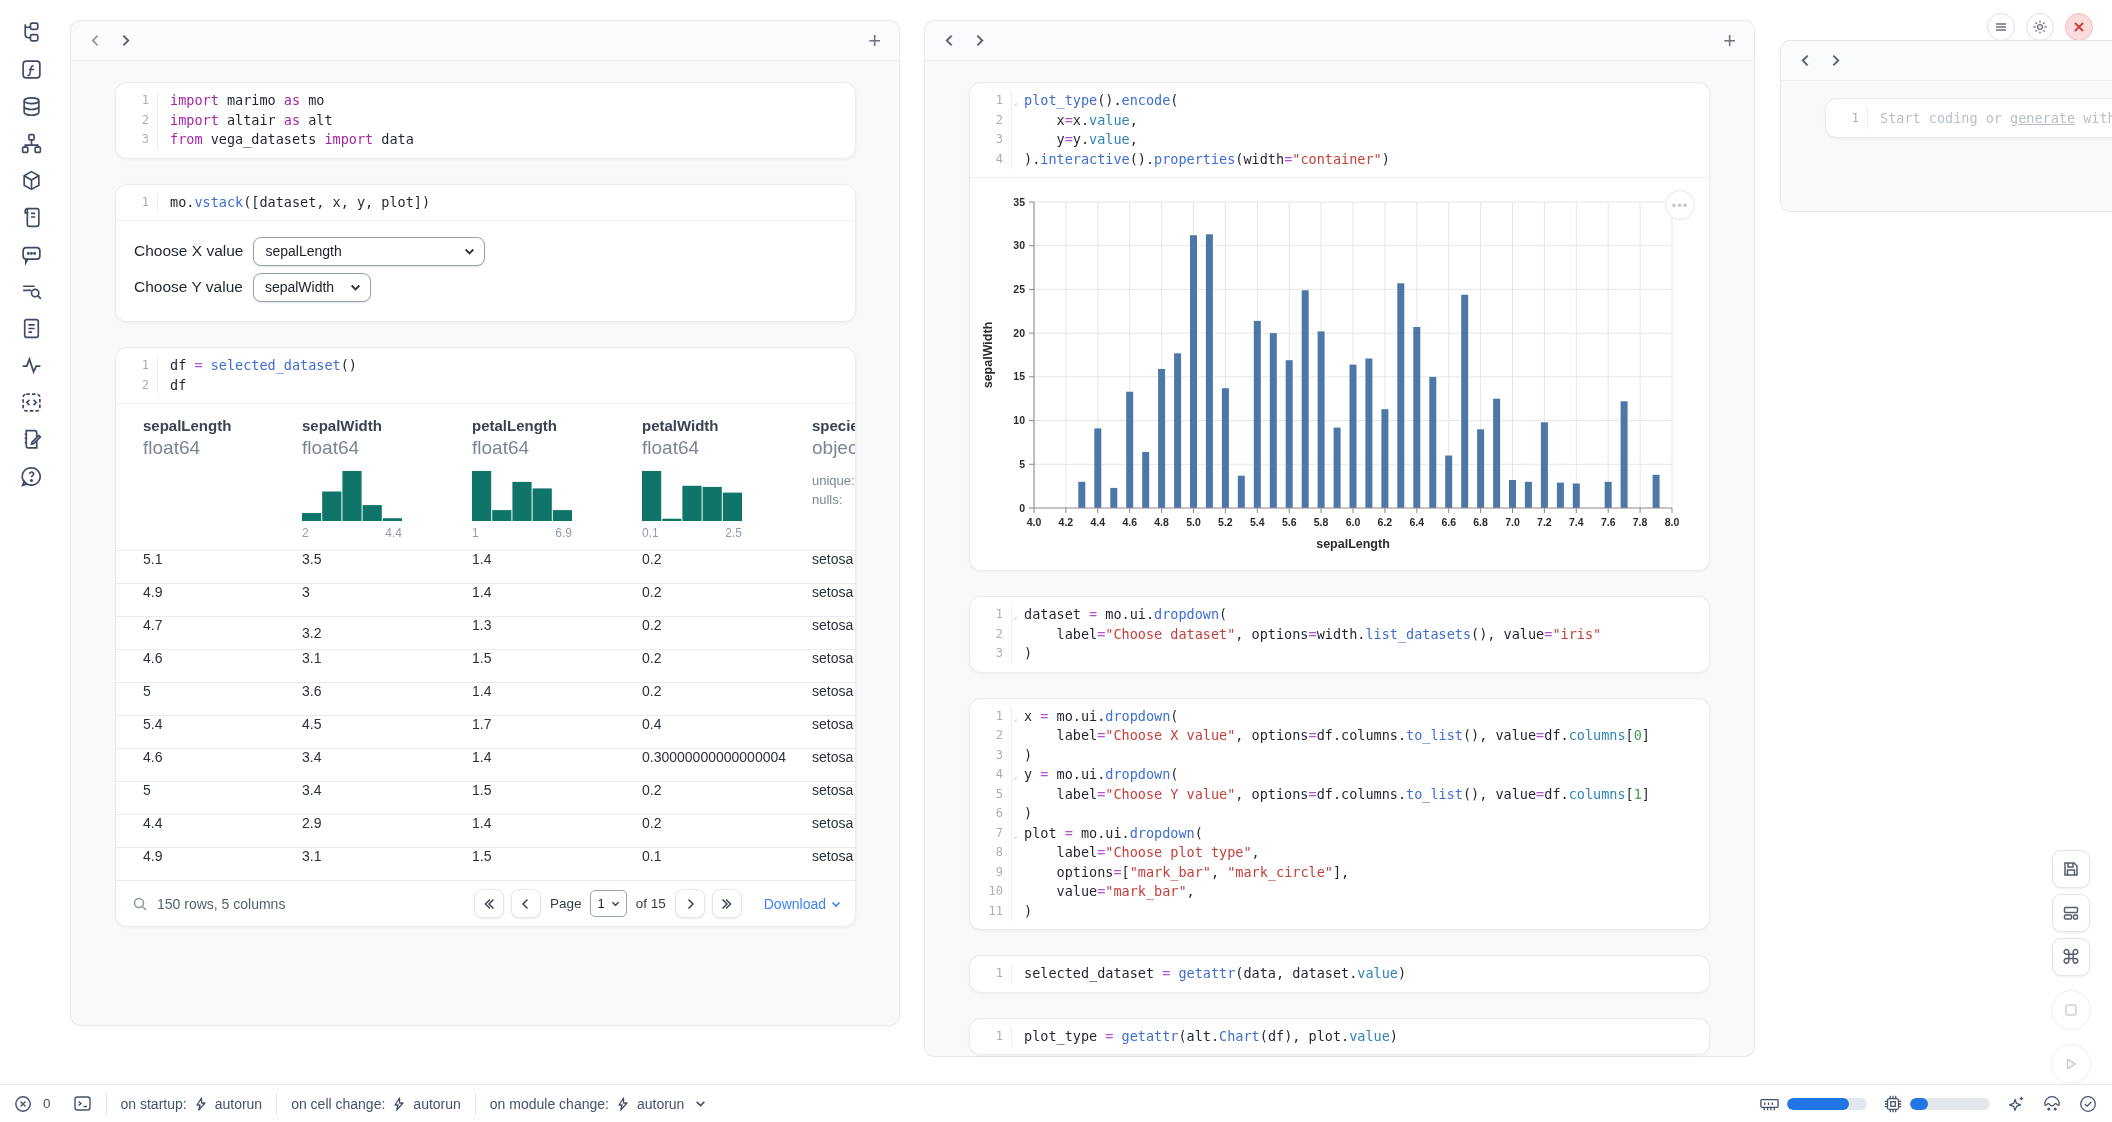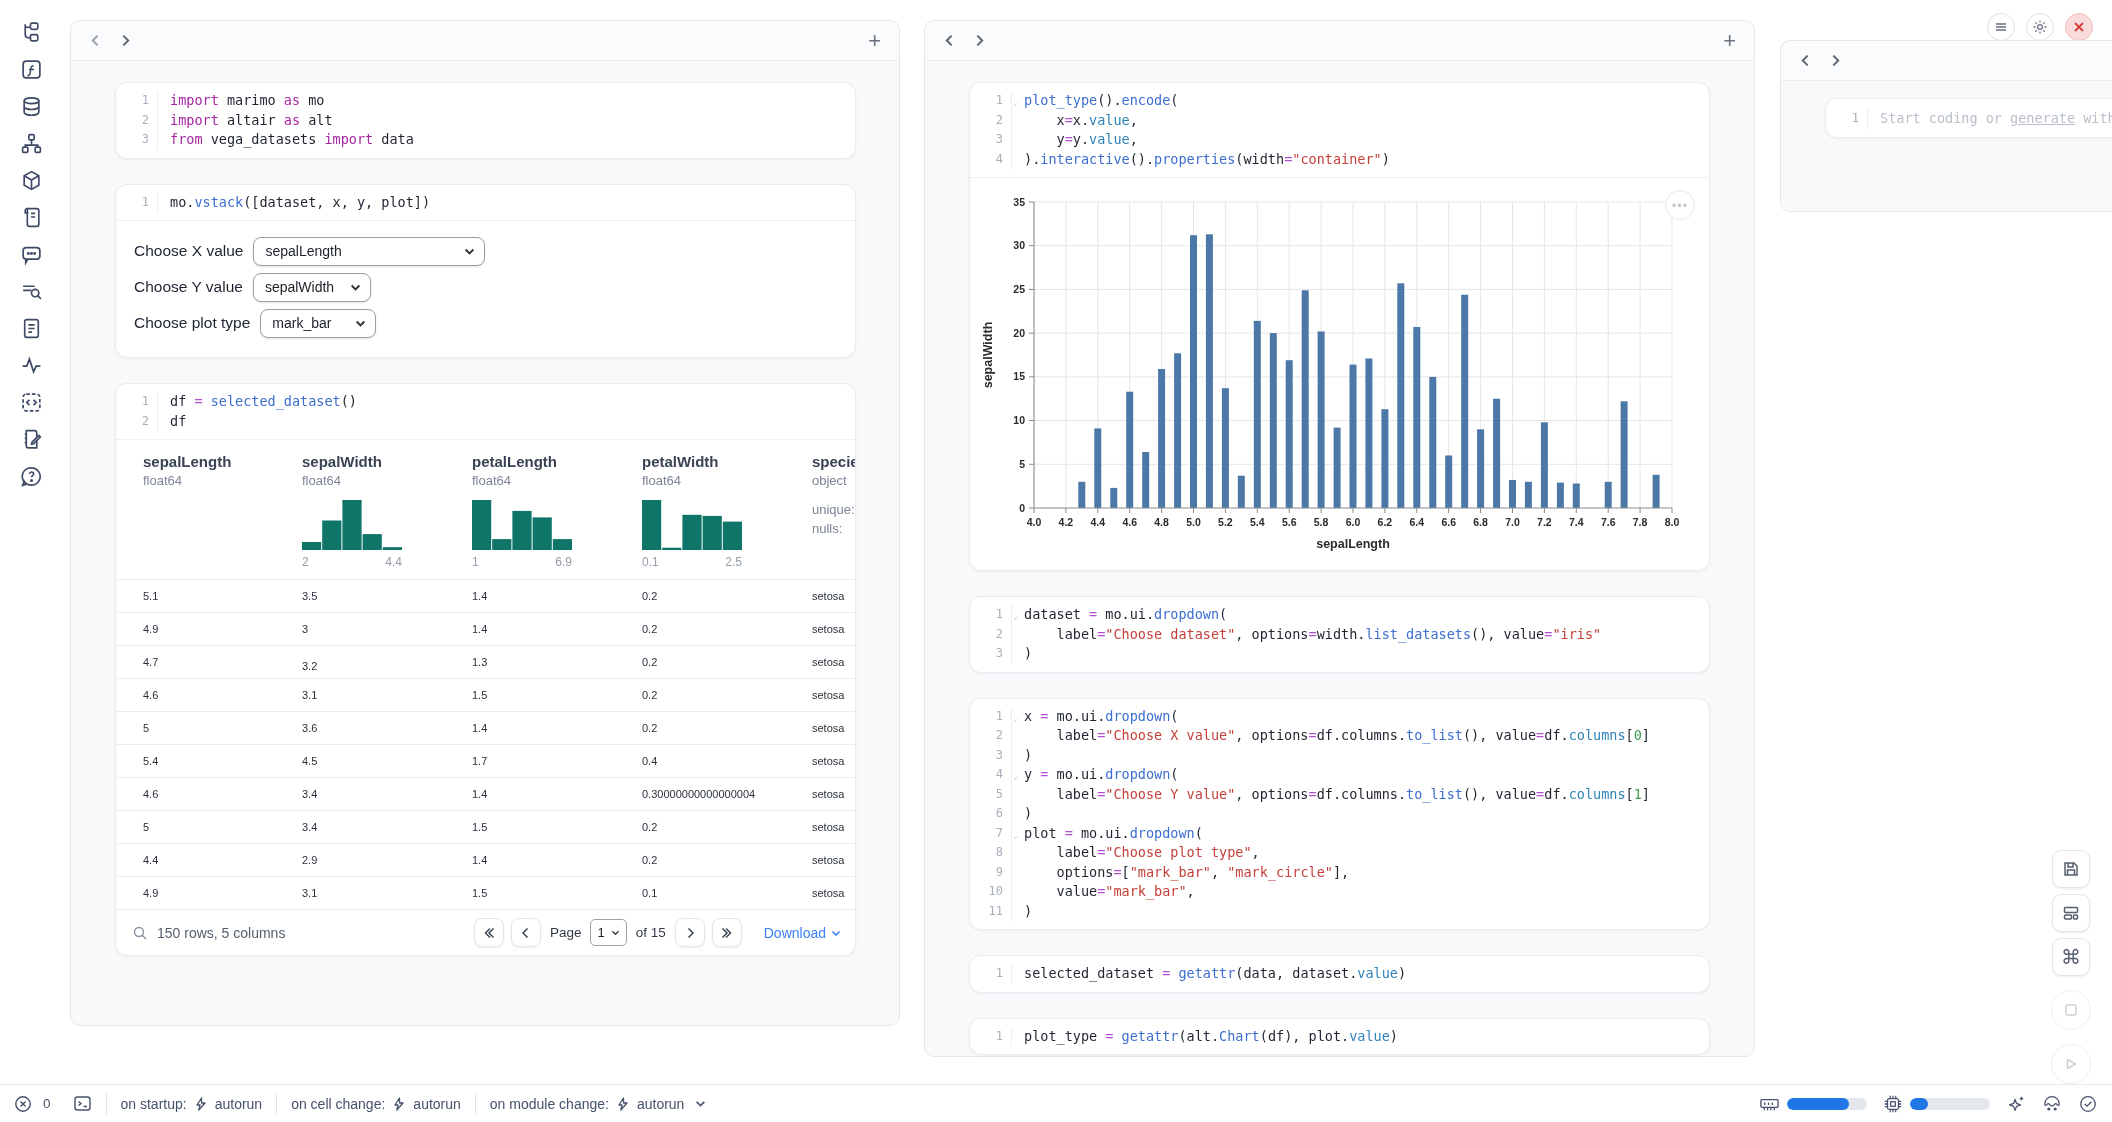--- a/index.html
+++ b/index.html
@@ -44,25 +44,25 @@
   .control-row:nth-child(3) .sel{ width:116px; }
   .control-row:nth-child(4) .sel{ width:108px; }
 
   
   .table-wrap { overflow:hidden; }
   .t-head, .t-row { display:flex; padding-left:27px; }
   .t-col { flex:0 0 auto; }
   .t-col.c0{ width:159px;} .t-col.c1,.t-col.c2,.t-col.c3{ width:170px;} .t-col.c4{ width:170px;}
   .t-head { padding-top:13px; padding-bottom:10px; }
   .h-name { font-size:15px; font-weight:bold; color:#3a4354; }
-  .h-dtype { font-size:13px; color:#7c8595; margin-top:3px; }
+  .h-dtype { font-size:19px; color:#7c8595; margin-top:3px; }
   .h-stat { font-size:13px; color:#7c8595; margin-top:4px; }
   .h-hist { margin-top:12px; }
   .h-range { display:flex; justify-content:space-between; width:100px; font-size:12px; color:#939ca8; margin-top:5px; }
-  .t-row { border-top:1px solid #e9ecef; height:33px; align-items:center; font-size:11px; color:#2a313c; }
+  .t-row { border-top:1px solid #e9ecef; height:33px; align-items:flex-start; font-size:14px; color:#2a313c; }
   .table-footer { border-top:1px solid #e9ecef; height:46px; display:flex; align-items:center; padding:0 14px 0 16px; }
   .rows-info { font-size:14px; color:#55606e; margin-left:9px; }
   .pg-group { margin-left:auto; display:flex; align-items:center; gap:7px; }
   .pg-btn { width:30px; height:29px; border:1px solid #e4e7ea; border-radius:8px; background:#fff;
     box-shadow:0 1px 2px rgba(16,24,40,.08); display:flex; align-items:center; justify-content:center;
     color:#3e4754; cursor:pointer; }
   .pg-label { font-size:13.5px; color:#343c48; margin:0 2px; }
   .pg-select { height:27px; border:1px solid #9aa3ad; border-radius:5px; background:#fff; display:inline-flex;
     align-items:center; padding:0 6px; gap:6px; font-size:13px; color:#1c2128; cursor:pointer; }
   .download { margin-left:22px; color:#3b82f6; font-size:14px; display:flex; align-items:center; gap:5px; cursor:pointer; }
@@ -262,29 +262,20 @@
               <span>sepalLength</span>
               <svg width="11" height="11" viewBox="0 0 10 10" stroke="#333" stroke-width="1.7" fill="none">
                 <path d="M1.5 3.2L5 6.8l3.5-3.6"></path>
               </svg>
             </span>
           </div>
           <div class="control-row">
             <span class="control-label">Choose Y value</span>
             <span class="sel" role="combobox">
               <span>sepalWidth</span>
-              <svg width="11" height="11" viewBox="0 0 10 10" stroke="#333" stroke-width="1.7" fill="none">
-                <path d="M1.5 3.2L5 6.8l3.5-3.6"></path>
-              </svg>
-            </span>
-          </div>
-          <div class="control-row">
-            <span class="control-label">Choose plot type</span>
-            <span class="sel" role="combobox">
-              <span>mark_bar</span>
               <svg width="11" height="11" viewBox="0 0 10 10" stroke="#333" stroke-width="1.7" fill="none">
                 <path d="M1.5 3.2L5 6.8l3.5-3.6"></path>
               </svg>
             </span>
           </div>
         </div>
     </div>
     <div class="cell">
       <div class="code-area">
           <div class="code-line">

